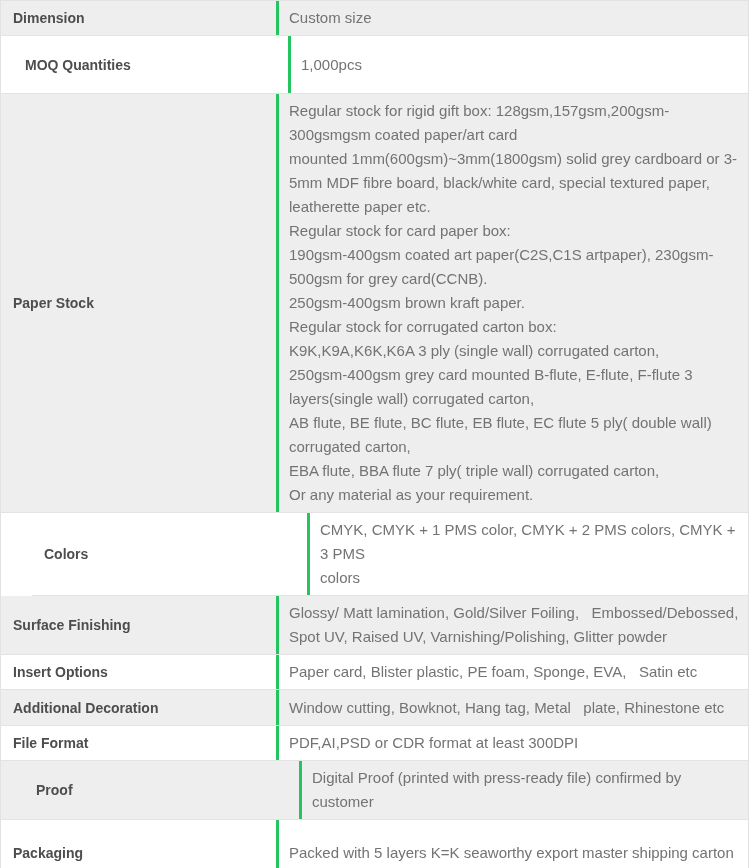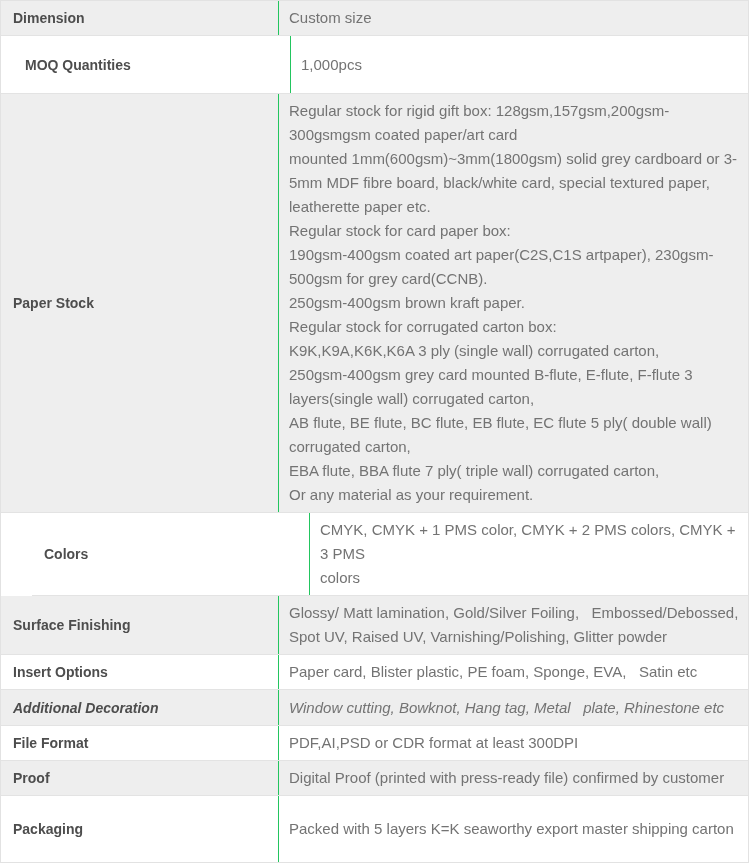--- a/index.html
+++ b/index.html
@@ -21,36 +21,36 @@
   .spec-row:last-child { border-bottom: none; }
   .spec-row:nth-child(odd) { background: #eeeeee; }
 
   
   .spec-row:nth-child(1)  { min-height: 35px; }
   .spec-row:nth-child(2)  { min-height: 58px; padding-left: 12px; }
   .spec-row:nth-child(3)  { min-height: 414px; }
   .spec-row:nth-child(4)  { min-height: 62px; margin-left: 31px; }
   .spec-row:nth-child(5)  { min-height: 55px; }
   .spec-row:nth-child(6)  { min-height: 35px; }
-  .spec-row:nth-child(7)  { min-height: 36px; font-style: italic; }
+  .spec-row:nth-child(7)  { min-height: 36px; }
   .spec-row:nth-child(8)  { min-height: 31px; }
-  .spec-row:nth-child(9)  { min-height: 32px; }
+  .spec-row:nth-child(9)  { min-height: 32px; padding-left: 23px; }
   .spec-row:nth-child(10) { min-height: 66px; }
   .spec-row:nth-child(11) { min-height: 32px; }
 
   .cell {
     box-sizing: border-box;
     display: flex;
     align-items: center;
   }
   .cell-label {
     width: 278px;
     flex: 0 0 278px;
     padding: 4px 10px 4px 12px;
-    border-right: 1px solid #22c55e;
+    border-right: 3px solid #22c55e;
     font-size: 14px;
     font-weight: bold;
     color: #4d4d4d;
     line-height: 20px;
   }
   .cell-value {
     flex: 1 1 auto;
     padding: 5px 6px 5px 10px;
     font-size: 15px;
     color: #737373;

